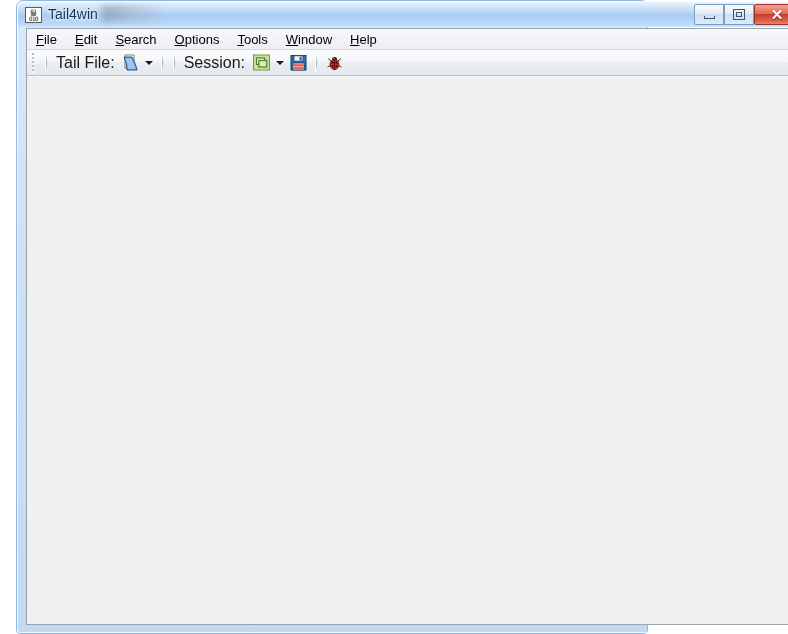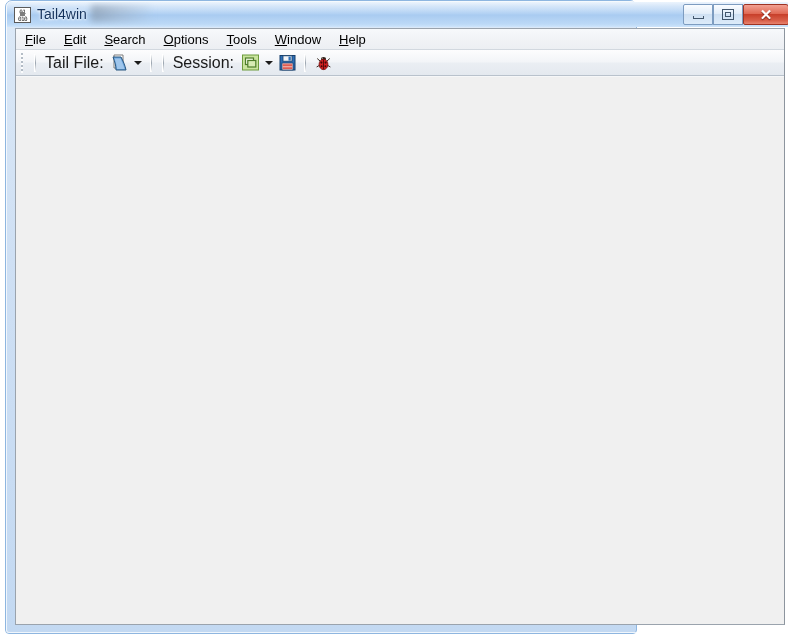--- a/index.html
+++ b/index.html
@@ -10,21 +10,21 @@
   body {
     width: 788px;
     height: 634px;
     overflow: hidden;
     font-family: "Liberation Sans", sans-serif;
   }
 
   
   #app-window {
     position: absolute;
-    left: 5px; top: 0;
+    left: 16px; top: 0;
     width: 632px;
     height: 634px;
     box-sizing: border-box;
     background: linear-gradient(180deg,#dce9f7 0%, #cfe0f4 40%, #c3d9f2 100%);
     border: 1px solid #8eb6e0;
     border-radius: 7px 7px 4px 4px;
   }
 
   
   #frame-glass {

